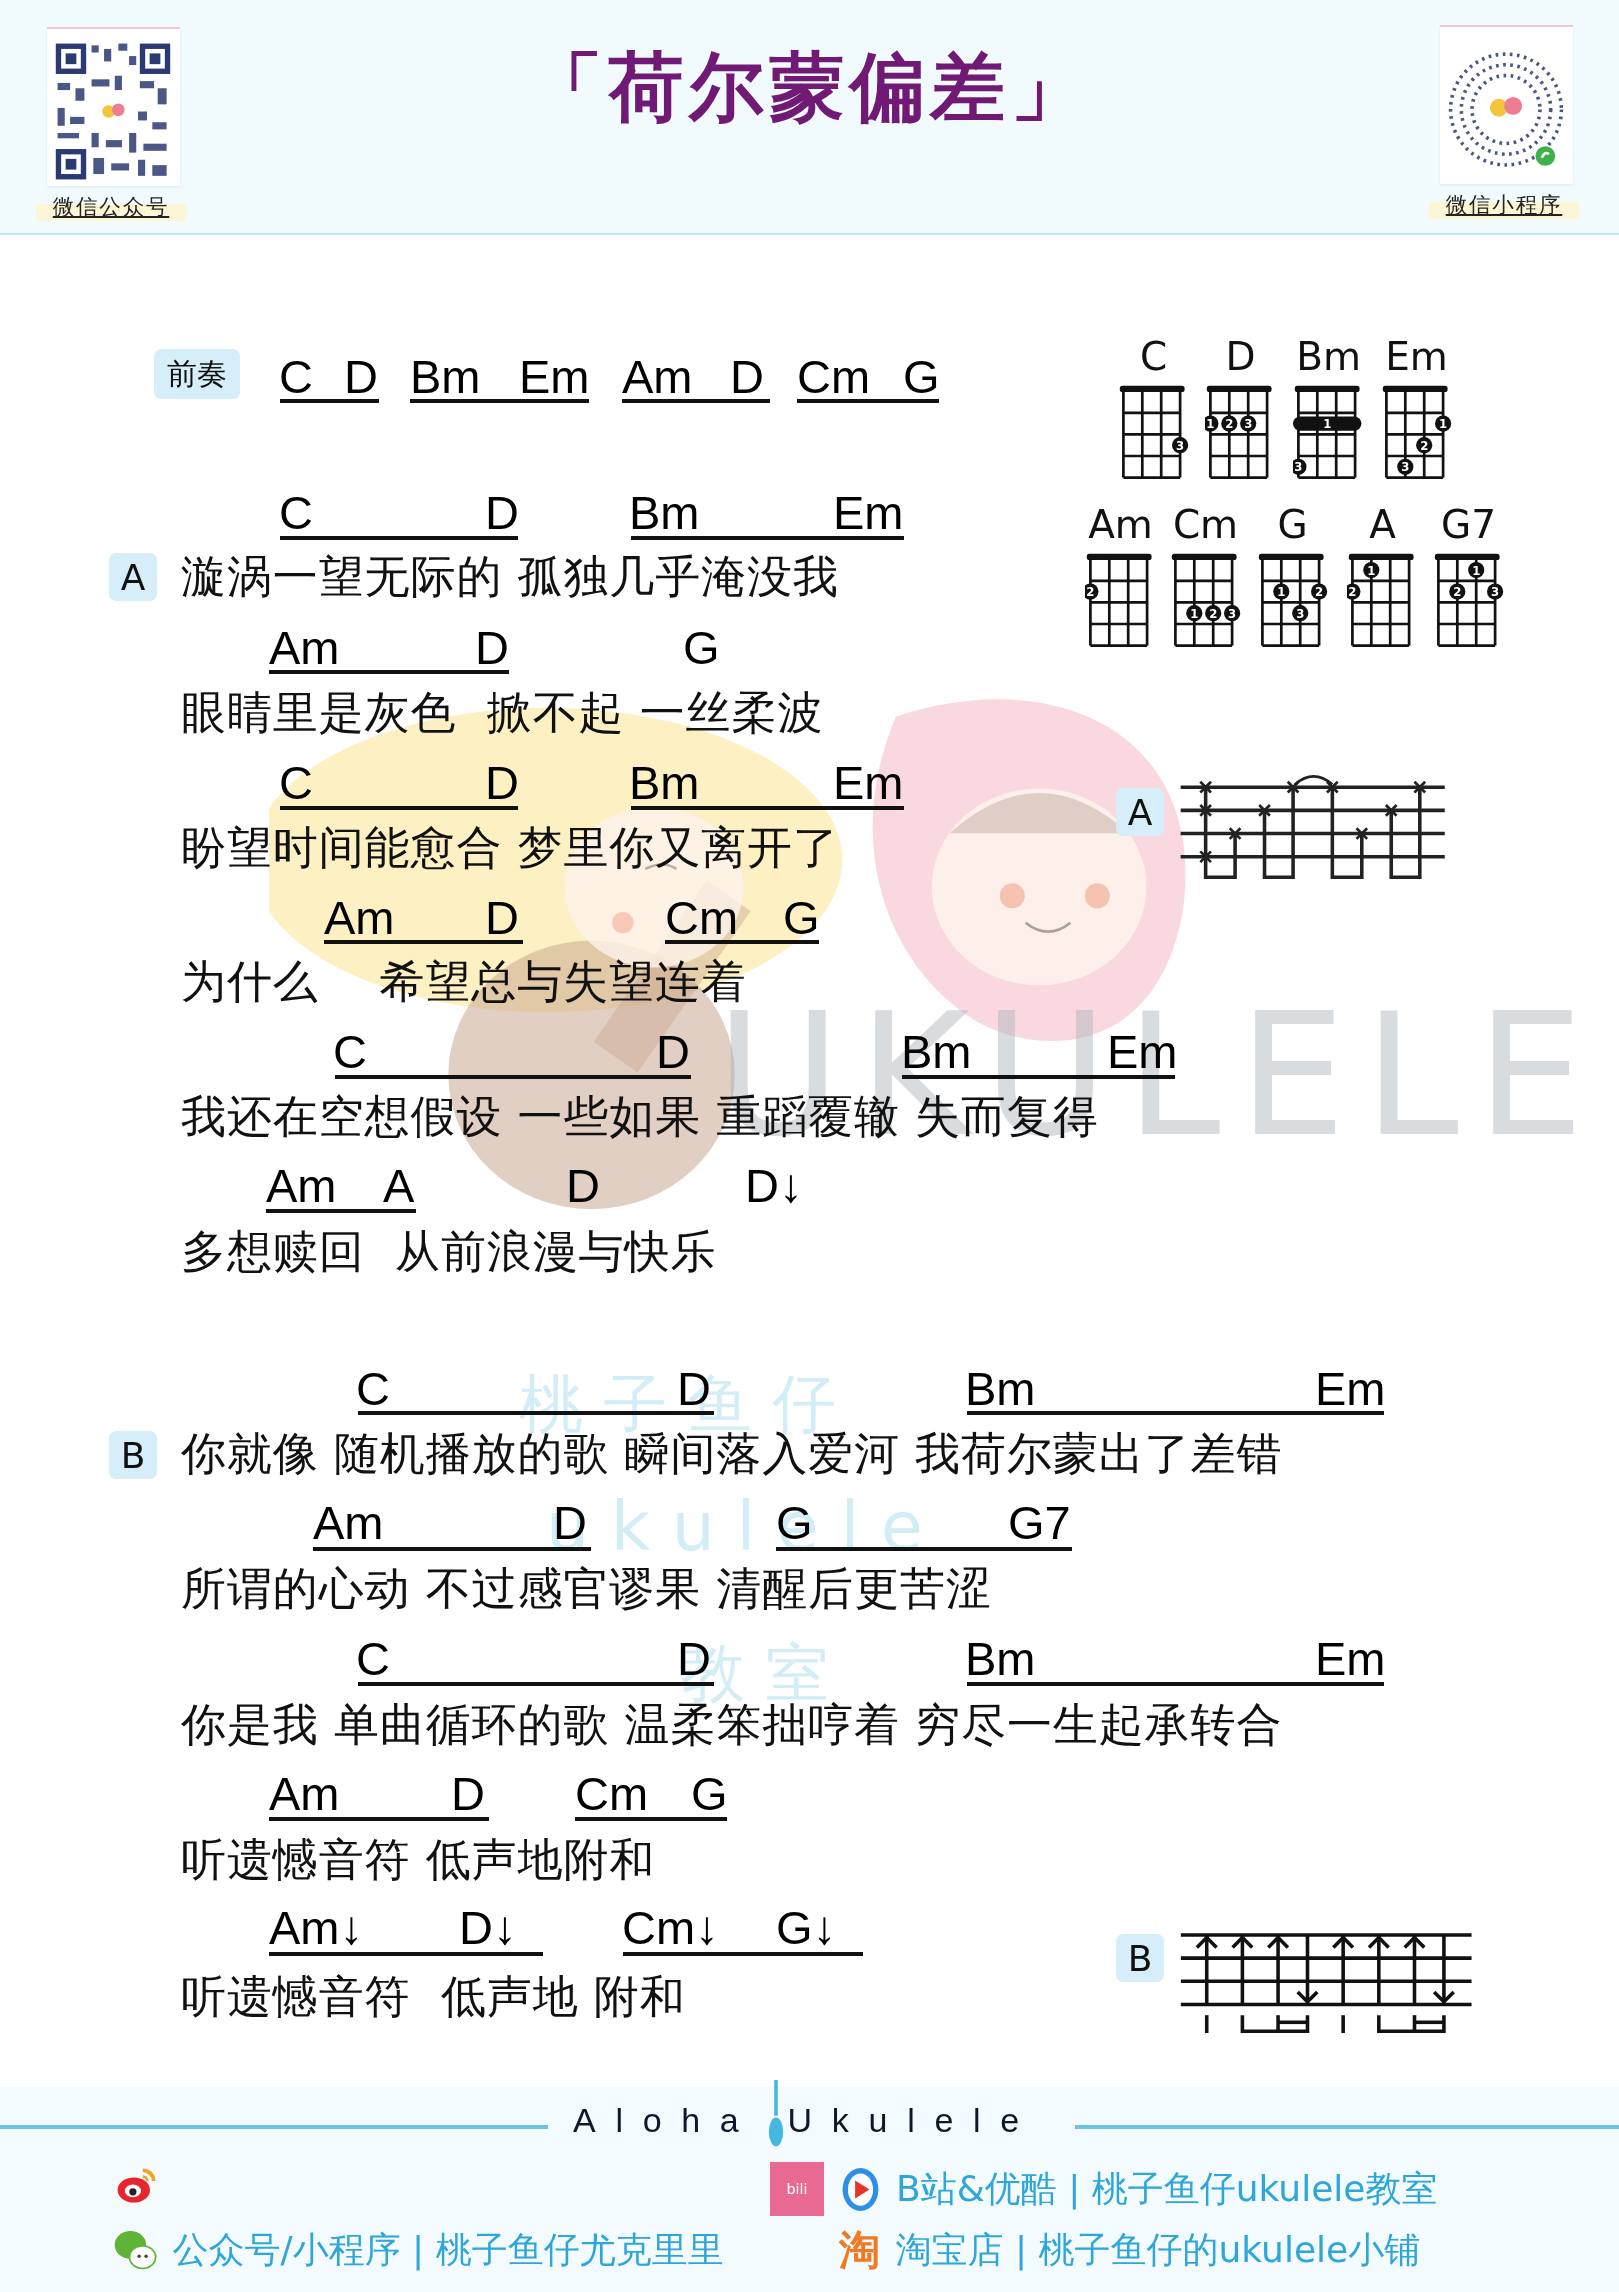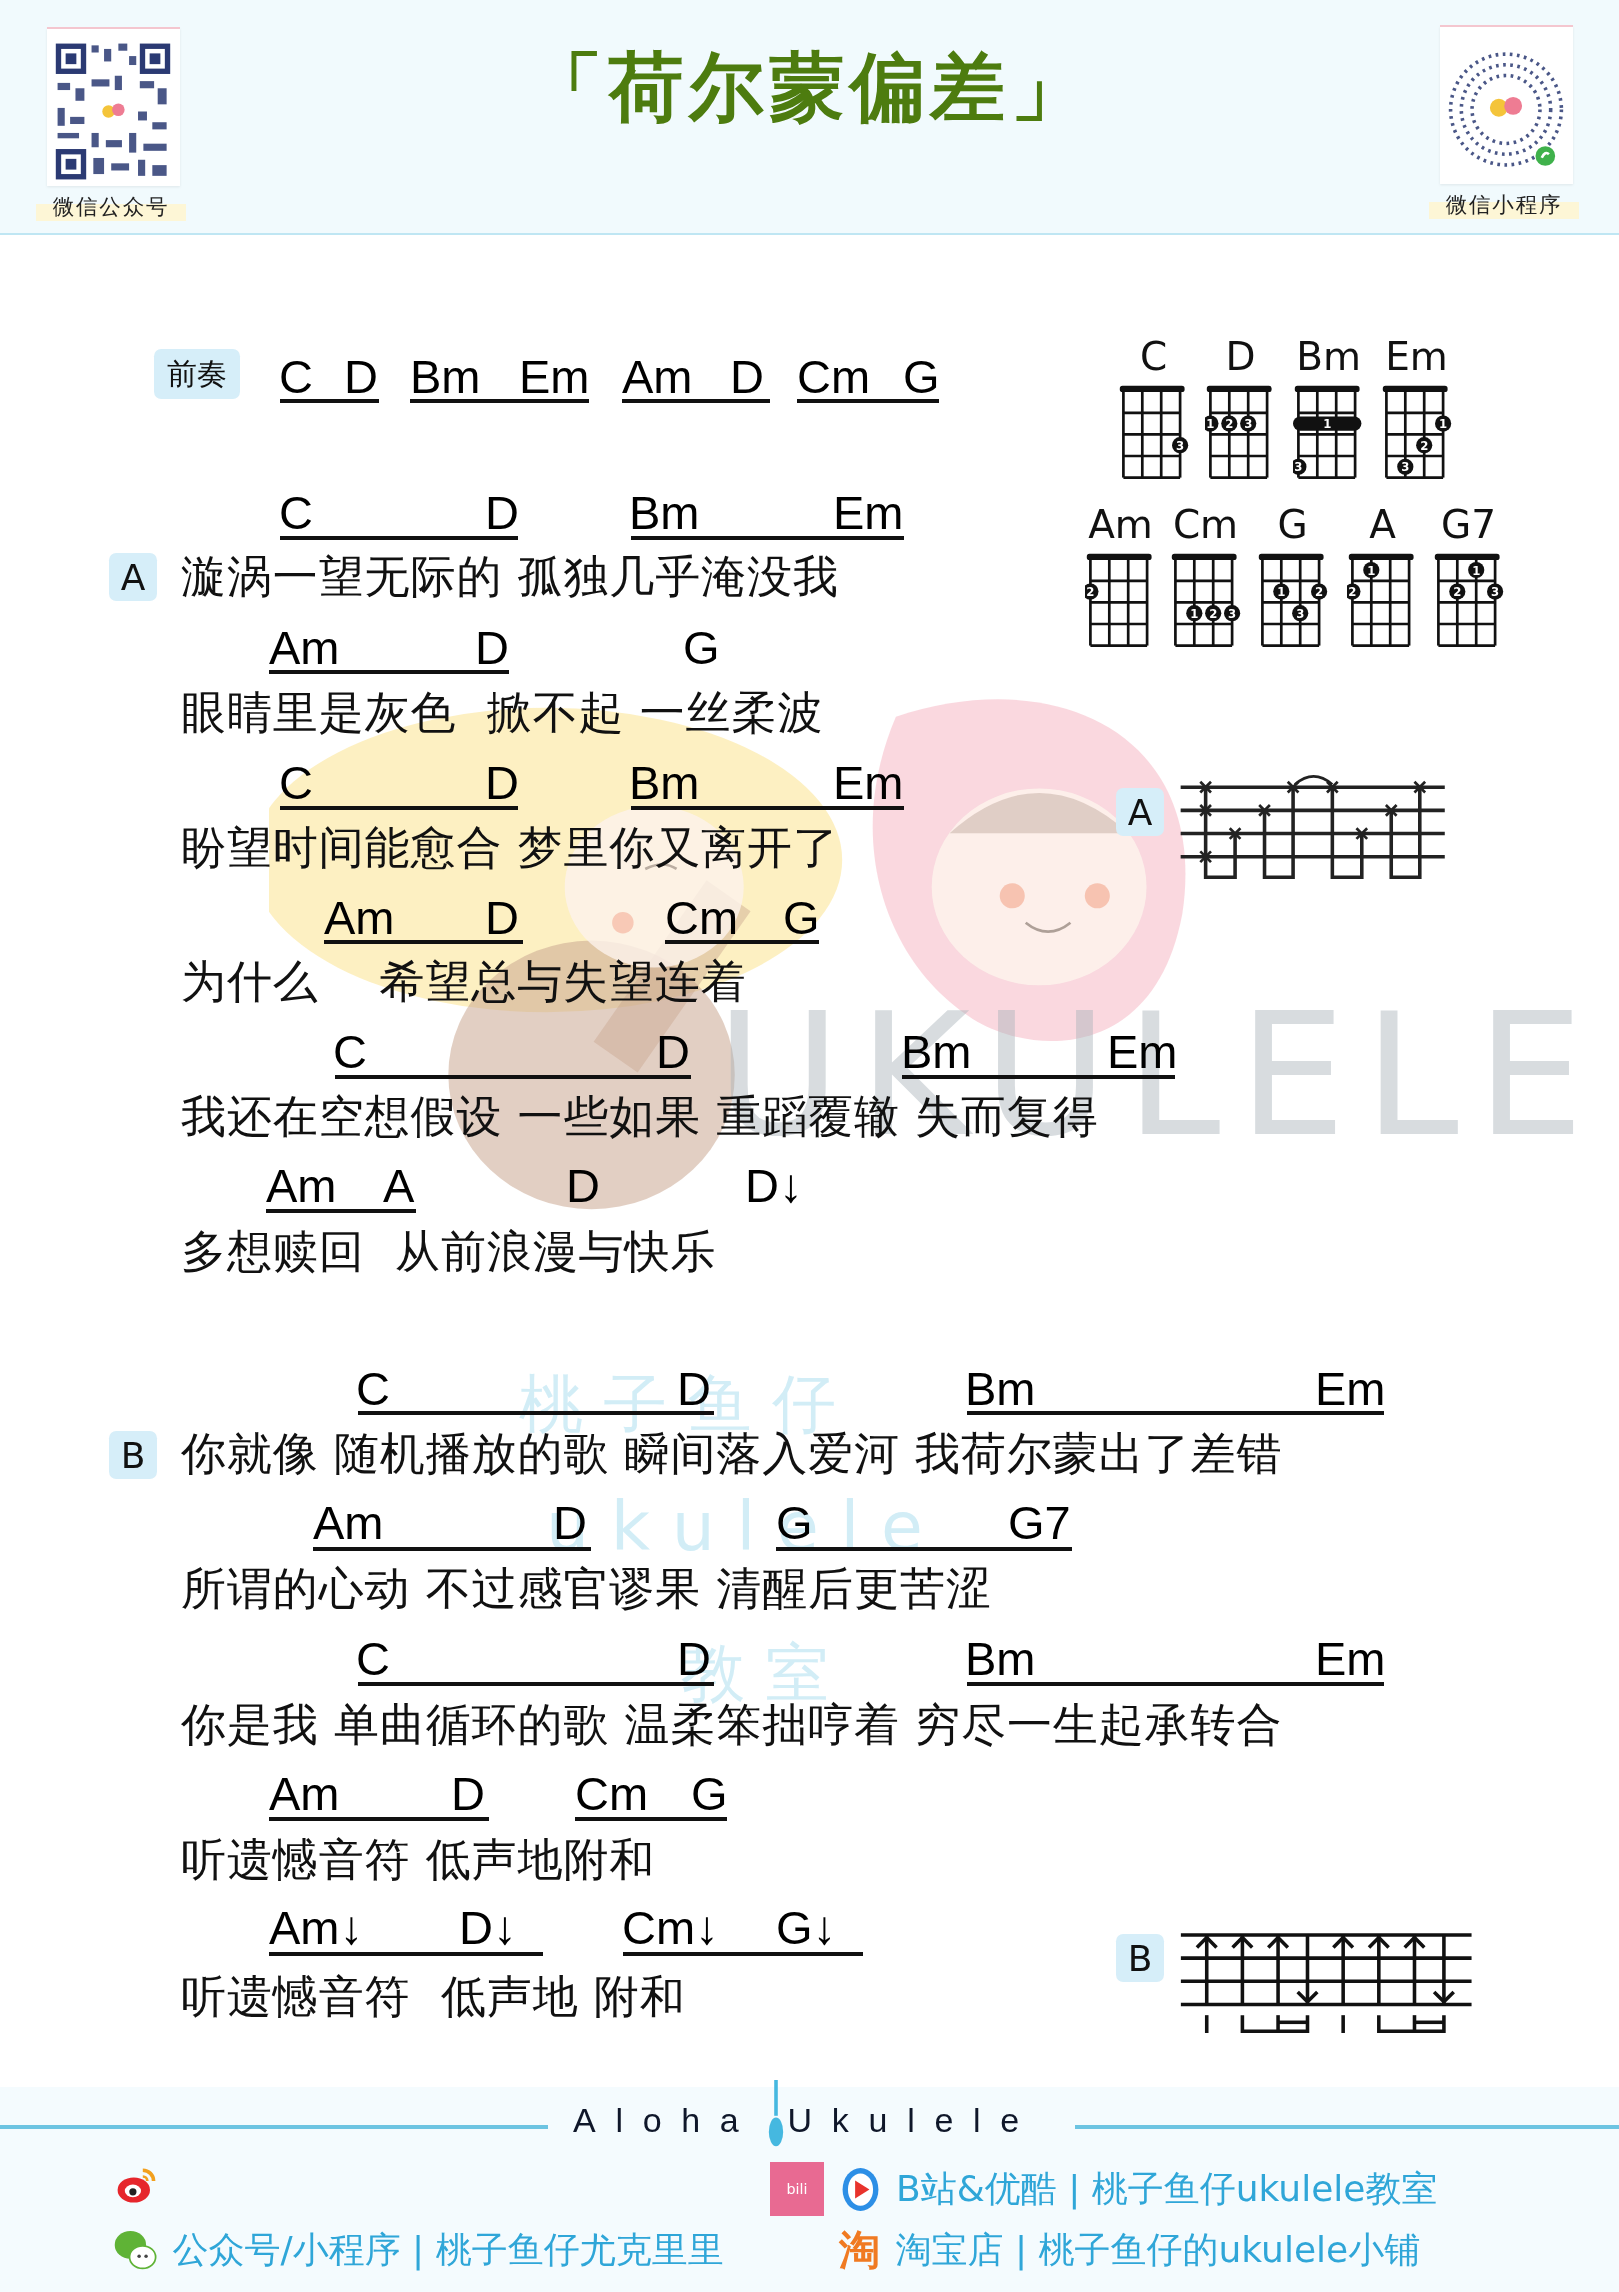--- a/index.html
+++ b/index.html
@@ -4,22 +4,22 @@
 <style>
   * { box-sizing: border-box; margin: 0; padding: 0; }
   html, body { width: 1619px; height: 2293px; background: #ffffff; overflow: hidden; }
   body { position: relative; font-family: "DejaVu Sans", "Liberation Sans", sans-serif; color: #111; }
 
   
   .header { position: absolute; left: 0; top: 0; width: 1619px; height: 235px; background: #f1fafd; border-bottom: 2.7px solid #bfe6f3; }
   .qr-card { position: absolute; top: 27px; width: 150px; height: 188px; }
   .qr-card .qr { position: absolute; left: 10.7px; top: 0; width: 133px; height: 159px; background: #fff; border-top: 2.7px solid #f4c6cf; box-shadow: 0 1.8px 2.7px rgba(0,0,0,.08); }
   .qr-card .qr svg { position: absolute; left: 5.4px; top: 10.7px; }
-  .qr-card .qr-label { position: absolute; left: 0; top: 165px; width: 150px; text-align: center; font-size: 21.5px; color: #222; background: linear-gradient(#f1fafd 40%, #fdf6d6 40%); letter-spacing: 1.8px; }
-  .title { position: absolute; left: 0; width: 1619px; top: 38px; text-align: center; font-size: 75px; color: #4d7c0f; font-weight: bold; letter-spacing: 5.4px; }
+  .qr-card .qr-label { position: absolute; left: 0; top: 165px; width: 150px; text-align: center; font-size: 21.5px; color: #222; background: linear-gradient(#f1fafd 40%, #fdf6d6 40%); letter-spacing: 1.8px; text-decoration: underline; }
+  .title { position: absolute; left: 0; width: 1619px; top: 38px; text-align: center; font-size: 75px; color: #701a75; font-weight: bold; letter-spacing: 5.4px; }
   .sub1, .sub2 { position: absolute; left: 0; width: 1619px; text-align: center; color: #35a8d6; font-weight: bold; font-size: 25px; }
   .sub1 { top: 138px; }
   .sub2 { top: 176px; font-size: 27px; }
 
   
   .wm { position: absolute; pointer-events: none; }
   .wm-text { position: absolute; color: #aedff0; opacity: .55; font-weight: normal; }
 
   
   .badge { position: absolute; width: 48px; height: 48px; background: #d6eef9; border-radius: 7.2px; font-size: 36px; display: flex; align-items: center; justify-content: center; color: #111; }

